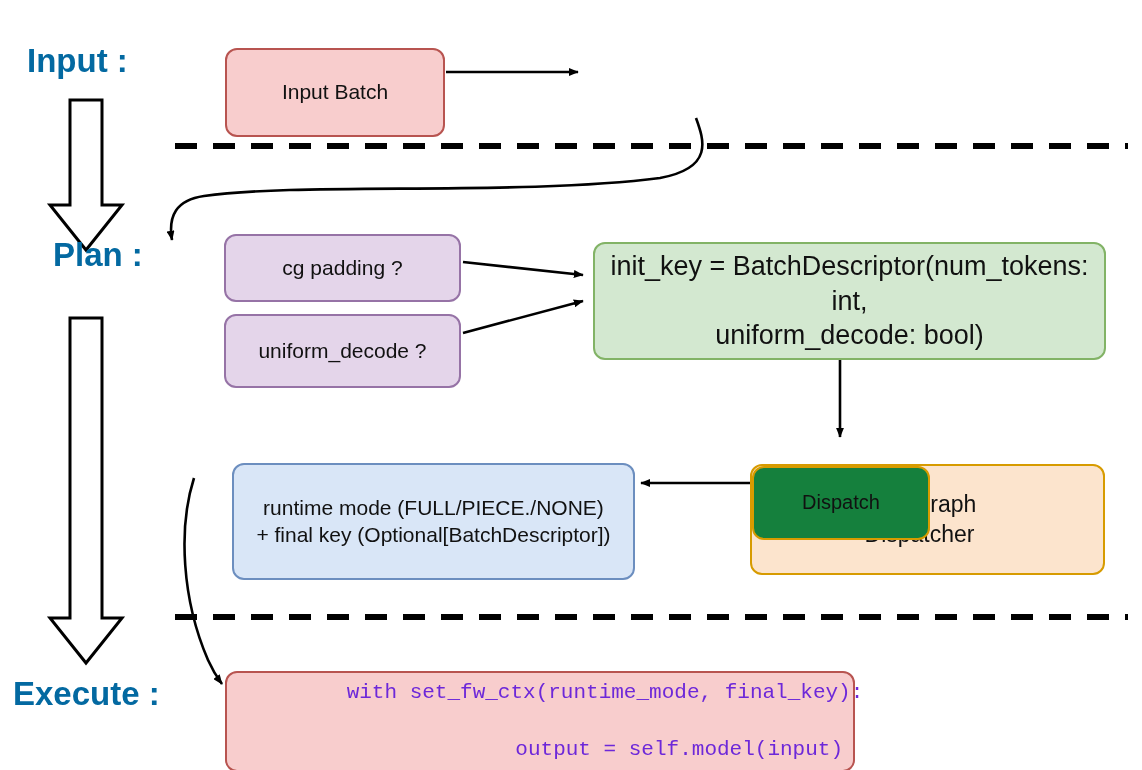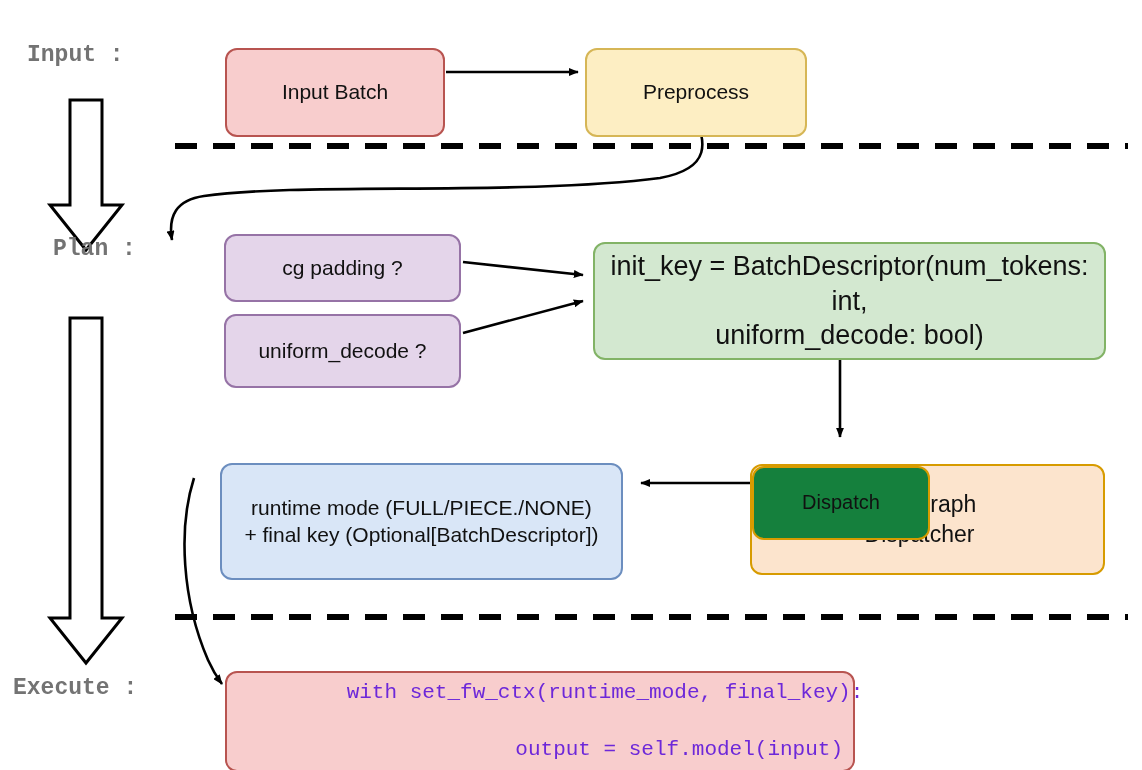--- a/index.html
+++ b/index.html
@@ -21,25 +21,24 @@
     position: absolute;
     left: 0;
     top: 0;
     width: 1142px;
     height: 770px;
     pointer-events: none;
   }
   .stage-label {
     position: absolute;
     font-weight: bold;
-    font-size: 23px;
-    color: #737373;
+    font-size: 33px;
+    color: #0369a1;
     white-space: nowrap;
     letter-spacing: 0px;
-    font-family: Liberation Mono, monospace;
   }
   .node {
     position: absolute;
     box-sizing: border-box;
     border-style: solid;
     border-width: 2px;
     border-radius: 12px;
     display: flex;
     align-items: center;
     justify-content: center;
@@ -75,21 +74,21 @@
   #node-uniform-decode {
     left: 224px; top: 294px; width: 237px; height: 74px;
     background: #e4d5ea; border-color: #9673a6;
   }
   #node-init-key {
     left: 593px; top: 222px; width: 513px; height: 118px;
     background: #d3e8d0; border-color: #82b366;
     font-size: 27px;
   }
   #node-runtime-mode {
-    left: 220px; top: 443px; width: 403px; height: 117px;
+    left: 232px; top: 443px; width: 403px; height: 117px;
     background: #d9e6f7; border-color: #6c8ebf;
     font-size: 21px;
   }
   #node-cudagraph-dispatcher {
     left: 750px; top: 444px; width: 355px; height: 111px;
     background: #fce4cd; border-color: #d79b00;
     justify-content: flex-end;
     padding-right: 26px;
     font-size: 23px;
   }
@@ -142,23 +141,20 @@
   </svg>
 
   <div class="stage-label" id="label-input">Input :</div>
   <div class="stage-label" id="label-plan">Plan :</div>
   <div class="stage-label" id="label-execute">Execute :</div>
 
   <div class="node" id="node-input-batch">
     <span class="node-text">Input Batch</span>
   </div>
 
-  <div class="node" id="node-preprocess">
-    <span class="node-text">Preprocess</span>
-  </div>
 
   <div class="node" id="node-cg-padding">
     <span class="node-text">cg padding ?</span>
   </div>
 
   <div class="node" id="node-uniform-decode">
     <span class="node-text">uniform_decode ?</span>
   </div>
 
   <div class="node" id="node-init-key">

